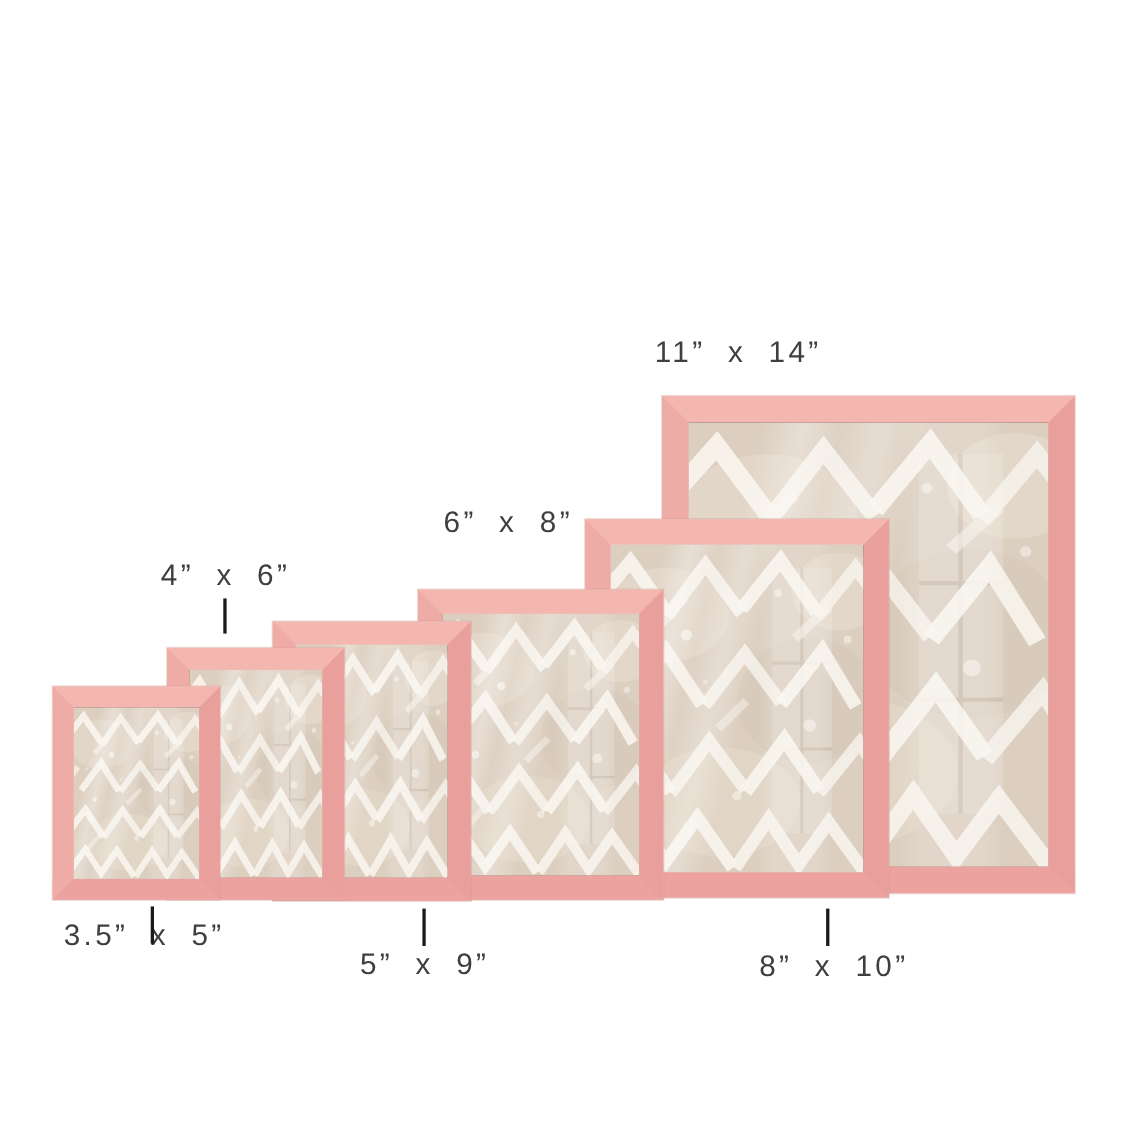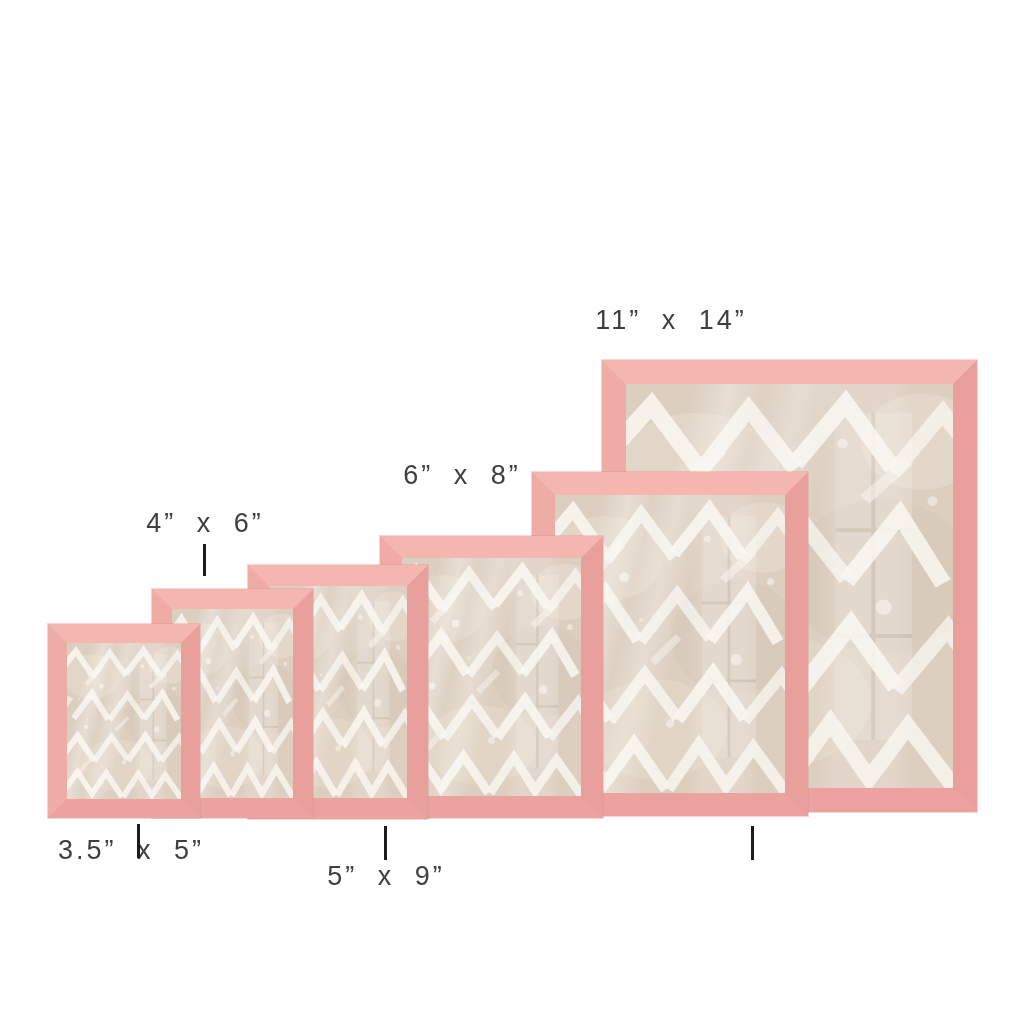--- a/index.html
+++ b/index.html
@@ -194,19 +194,20 @@
         </svg>
       <div class="glass"></div>
     </div>
   </div>
 
   <div class="size-label lbl-11x14">11” x 14”</div>
   <div class="size-label lbl-6x8">6” x 8”</div>
   <div class="size-label lbl-4x6">4” x 6”</div>
   <div class="size-label lbl-3-5x5">3.5” x 5”</div>
   <div class="size-label lbl-5x7">5” x 9”</div>
+  <div class="size-label lbl-8x10">8” x 10”</div>
 
   <div class="tick tick-4x6"></div>
   <div class="tick tick-3-5x5"></div>
   <div class="tick tick-5x7"></div>
   <div class="tick tick-8x10"></div>
 
 </div>
 
 </body></html>

